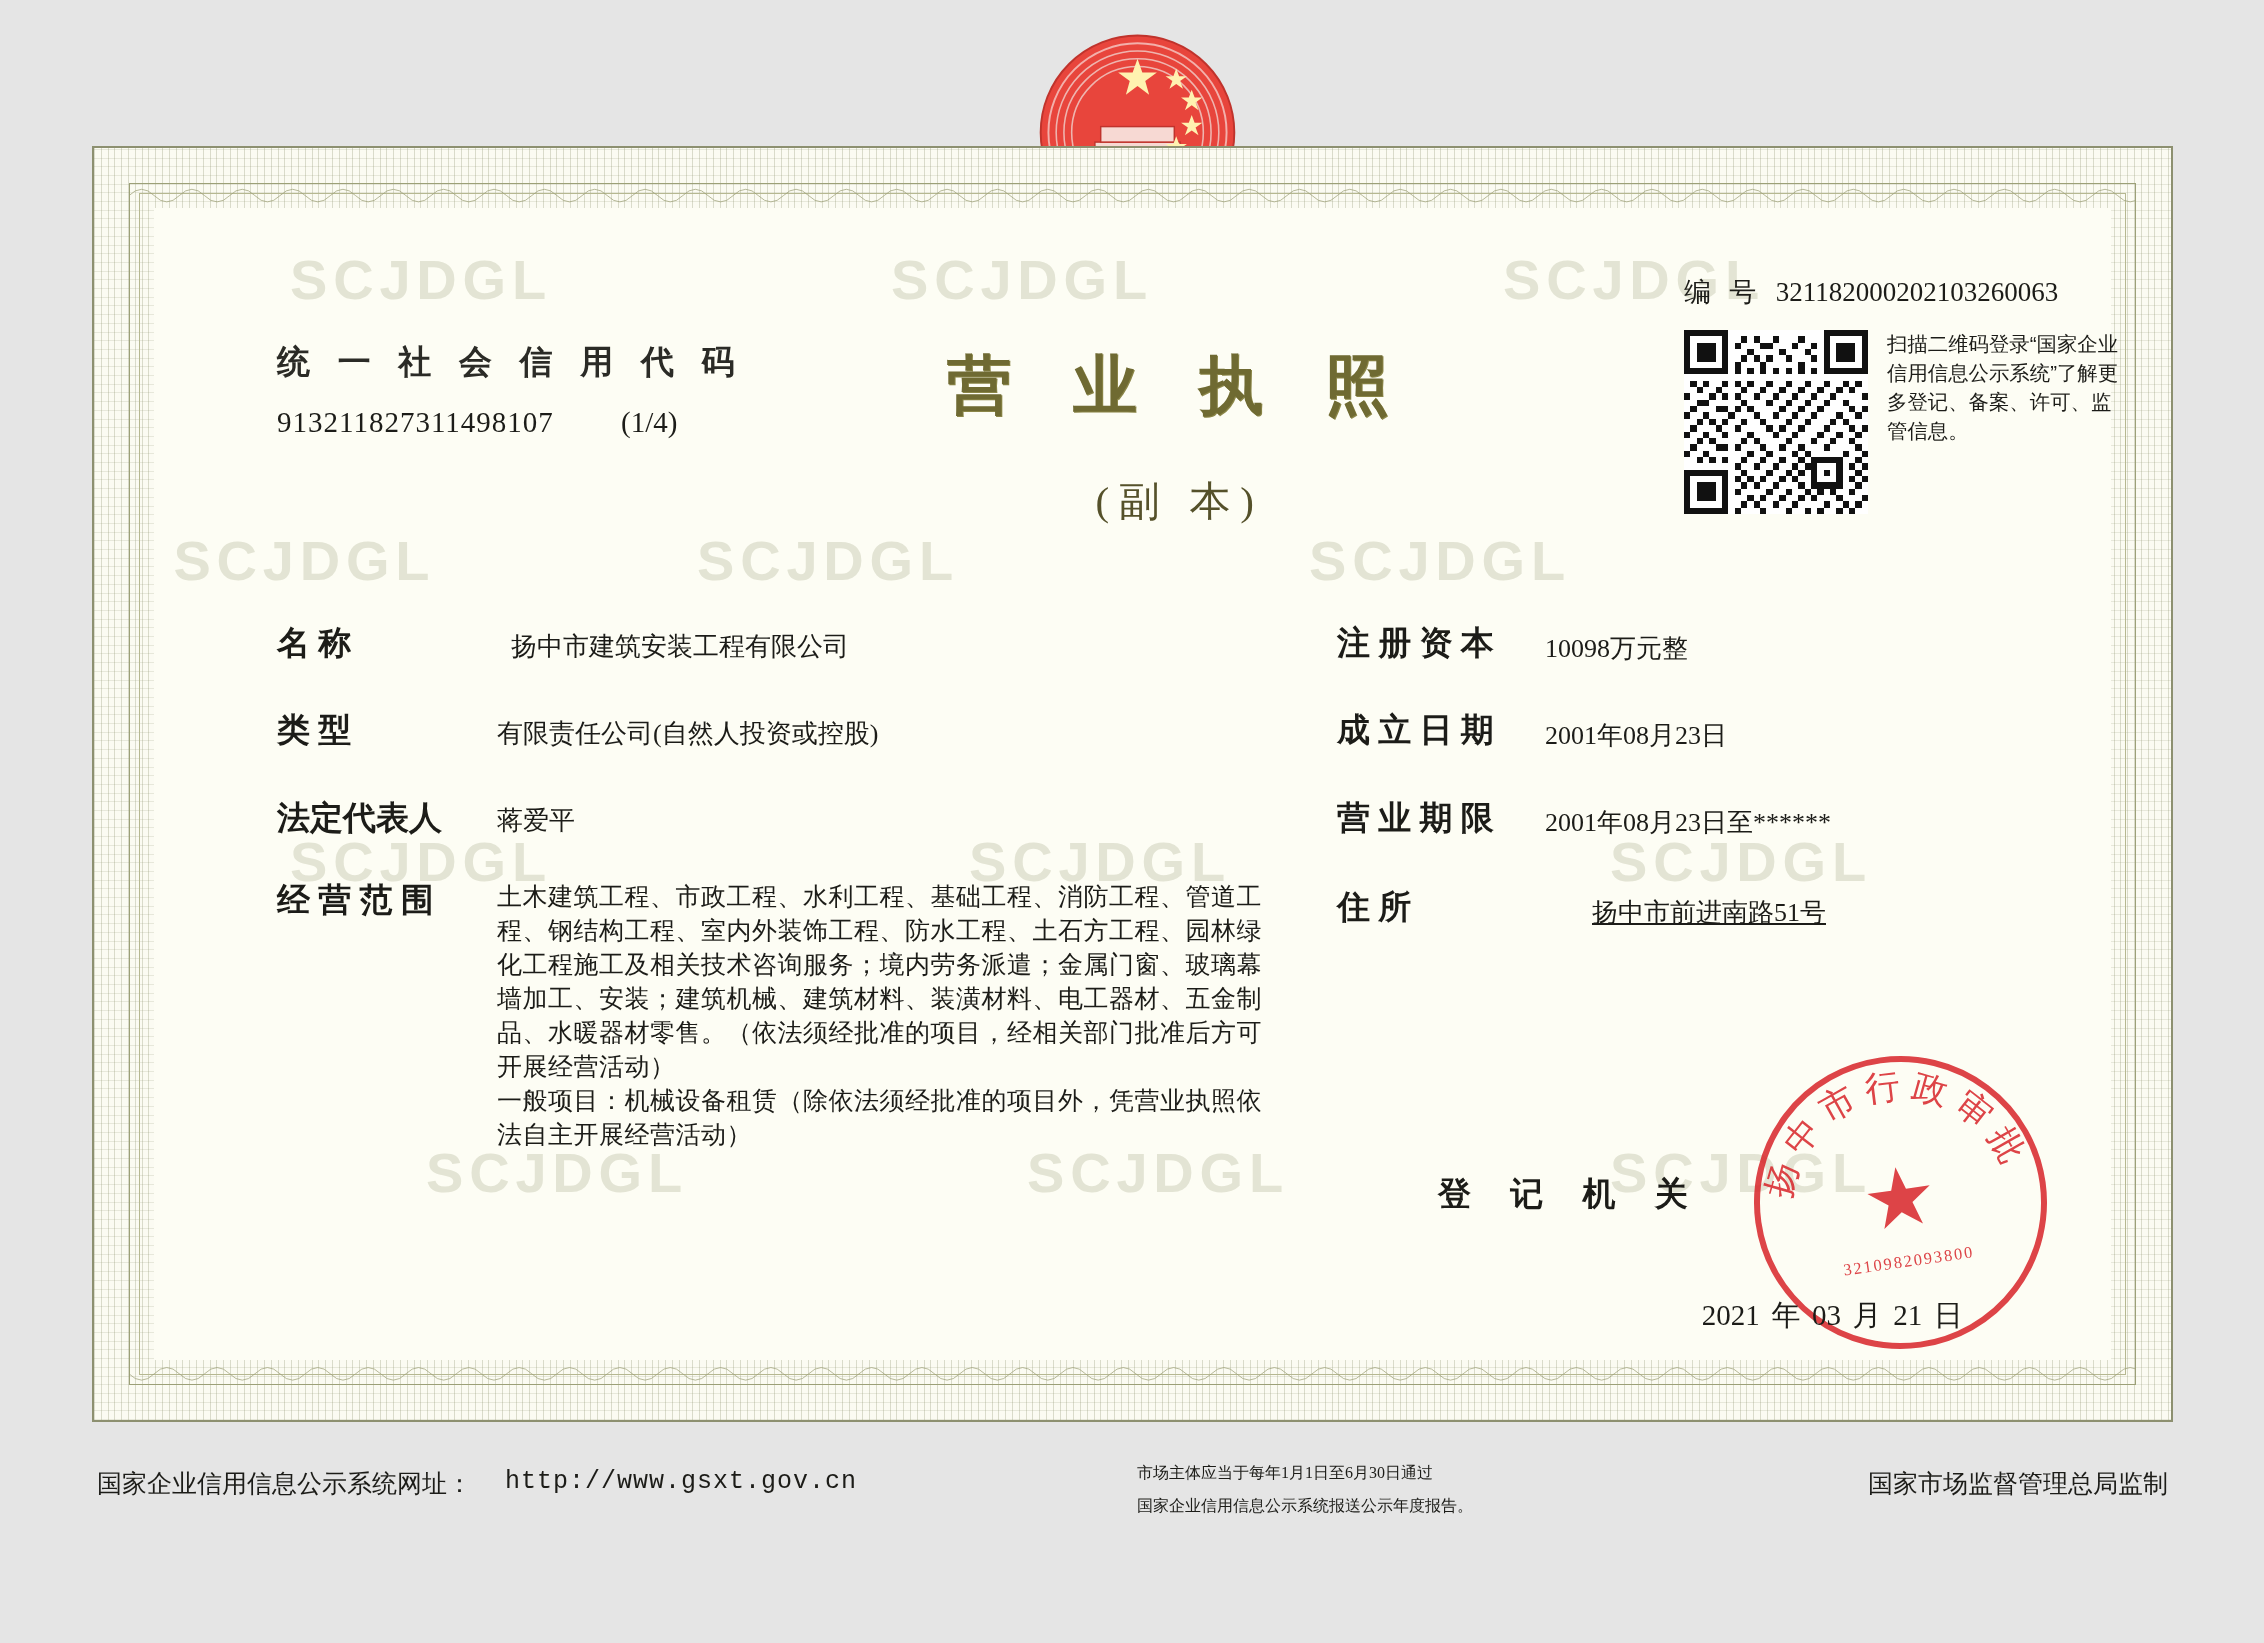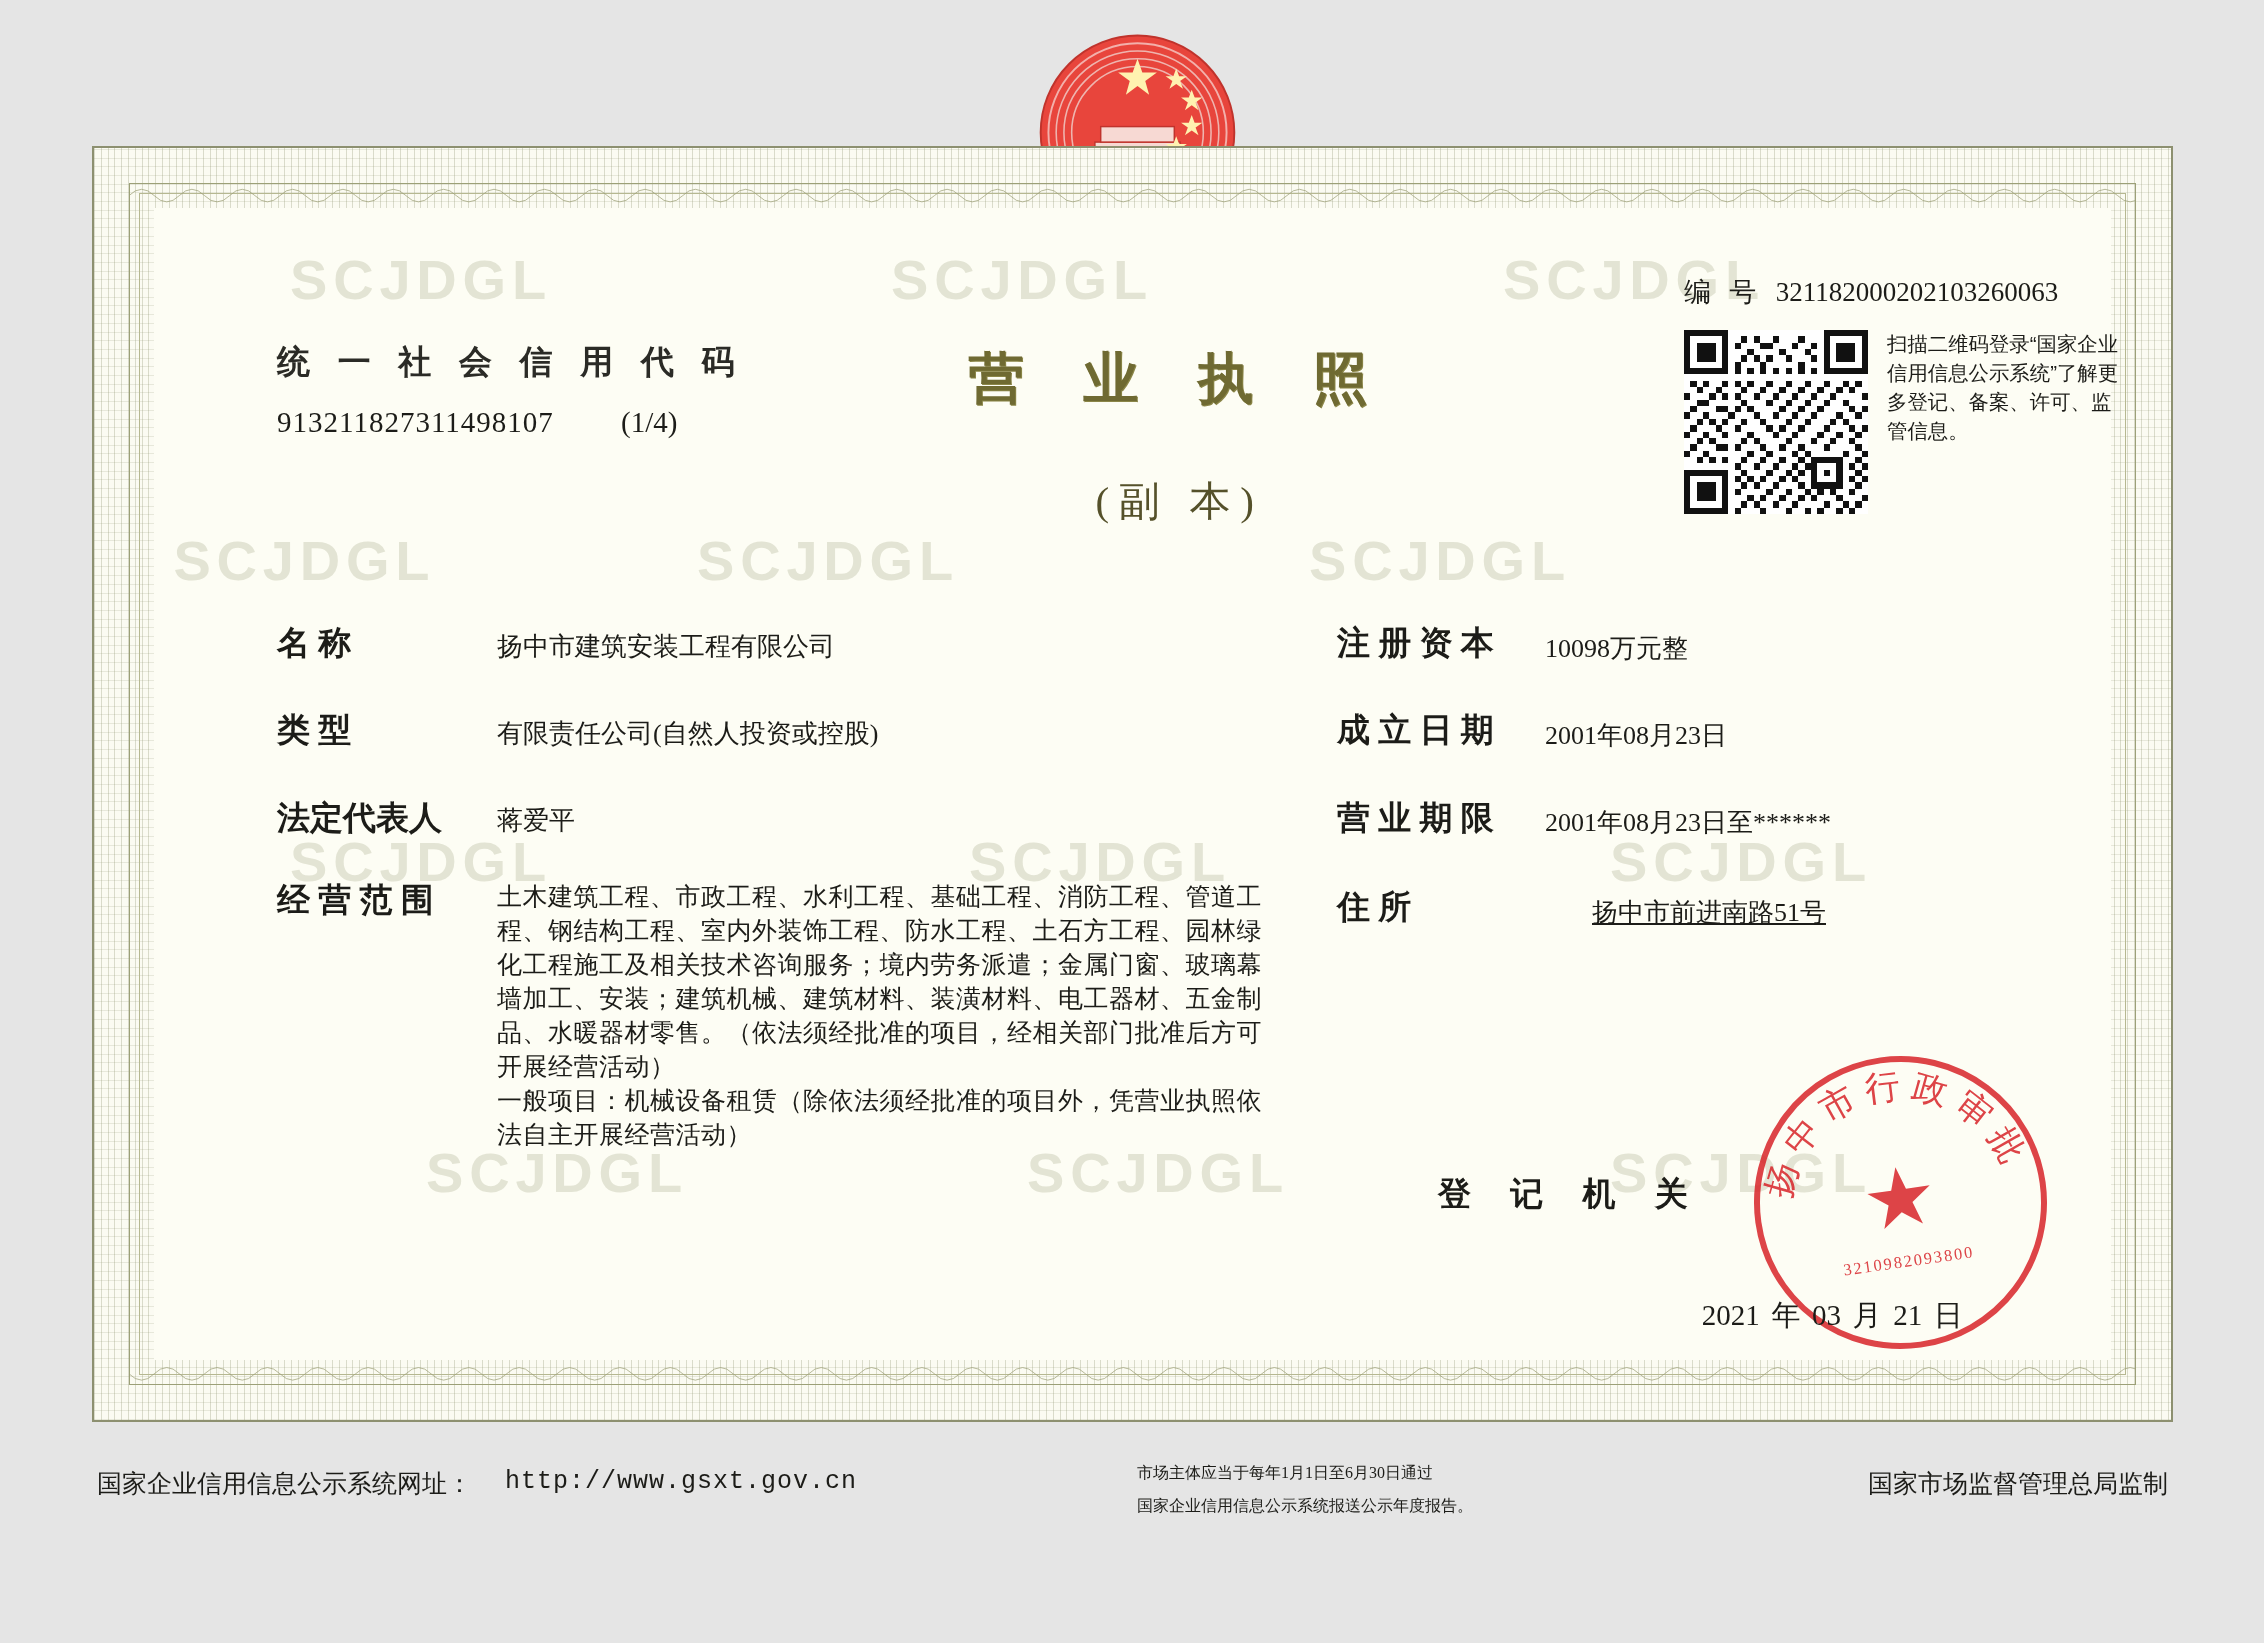--- a/index.html
+++ b/index.html
@@ -128,21 +128,21 @@
     color: #1c1c18;
     white-space: nowrap;
   }
 
   .title-main {
     position: absolute;
     left: 830px;
     top: 342px;
     width: 699px;
     text-align: center;
-    font-size: 55px;
+    font-size: 64px;
     letter-spacing: 23px;
     font-weight: bold;
     color: #6f6a32;
     text-shadow: 1px 1px 0 #8b8648;
     white-space: nowrap;
   }
   .title-sub {
     position: absolute;
     left: 830px;
     top: 474px;
@@ -619,21 +619,21 @@
           <rect x="19" y="28" width="1" height="1"></rect>
           <rect x="21" y="28" width="1" height="1"></rect>
           <rect x="24" y="28" width="1" height="1"></rect>
           <rect x="26" y="28" width="1" height="1"></rect>
       </g>
     </svg>
   </div>
   <div class="qr-note">扫描二维码登录“国家企业信用信息公示系统”了解更多登记、备案、许可、监管信息。</div>
 
   <div class="field-label" style="left:277px; top:621px; letter-spacing:0;">名      称</div>
-  <div class="field-value" style="left:497px; top:629px;">扬中市建筑安装工程有限公司</div>
+  <div class="field-value" style="left:511px; top:629px;">扬中市建筑安装工程有限公司</div>
 
   <div class="field-label" style="left:277px; top:708px; letter-spacing:0;">类      型</div>
   <div class="field-value" style="left:497px; top:716px;">有限责任公司(自然人投资或控股)</div>
 
   <div class="field-label" style="left:277px; top:796px; letter-spacing:0;">法定代表人</div>
   <div class="field-value" style="left:497px; top:803px;">蒋爱平</div>
 
   <div class="field-label" style="left:277px; top:878px; letter-spacing:0;">经 营 范 围</div>
   <div class="scope-value" style="white-space: pre-line;">土木建筑工程、市政工程、水利工程、基础工程、消防工程、管道工程、钢结构工程、室内外装饰工程、防水工程、土石方工程、园林绿化工程施工及相关技术咨询服务；境内劳务派遣；金属门窗、玻璃幕墙加工、安装；建筑机械、建筑材料、装潢材料、电工器材、五金制品、水暖器材零售。（依法须经批准的项目，经相关部门批准后方可开展经营活动）
 一般项目：机械设备租赁（除依法须经批准的项目外，凭营业执照依法自主开展经营活动）</div>

